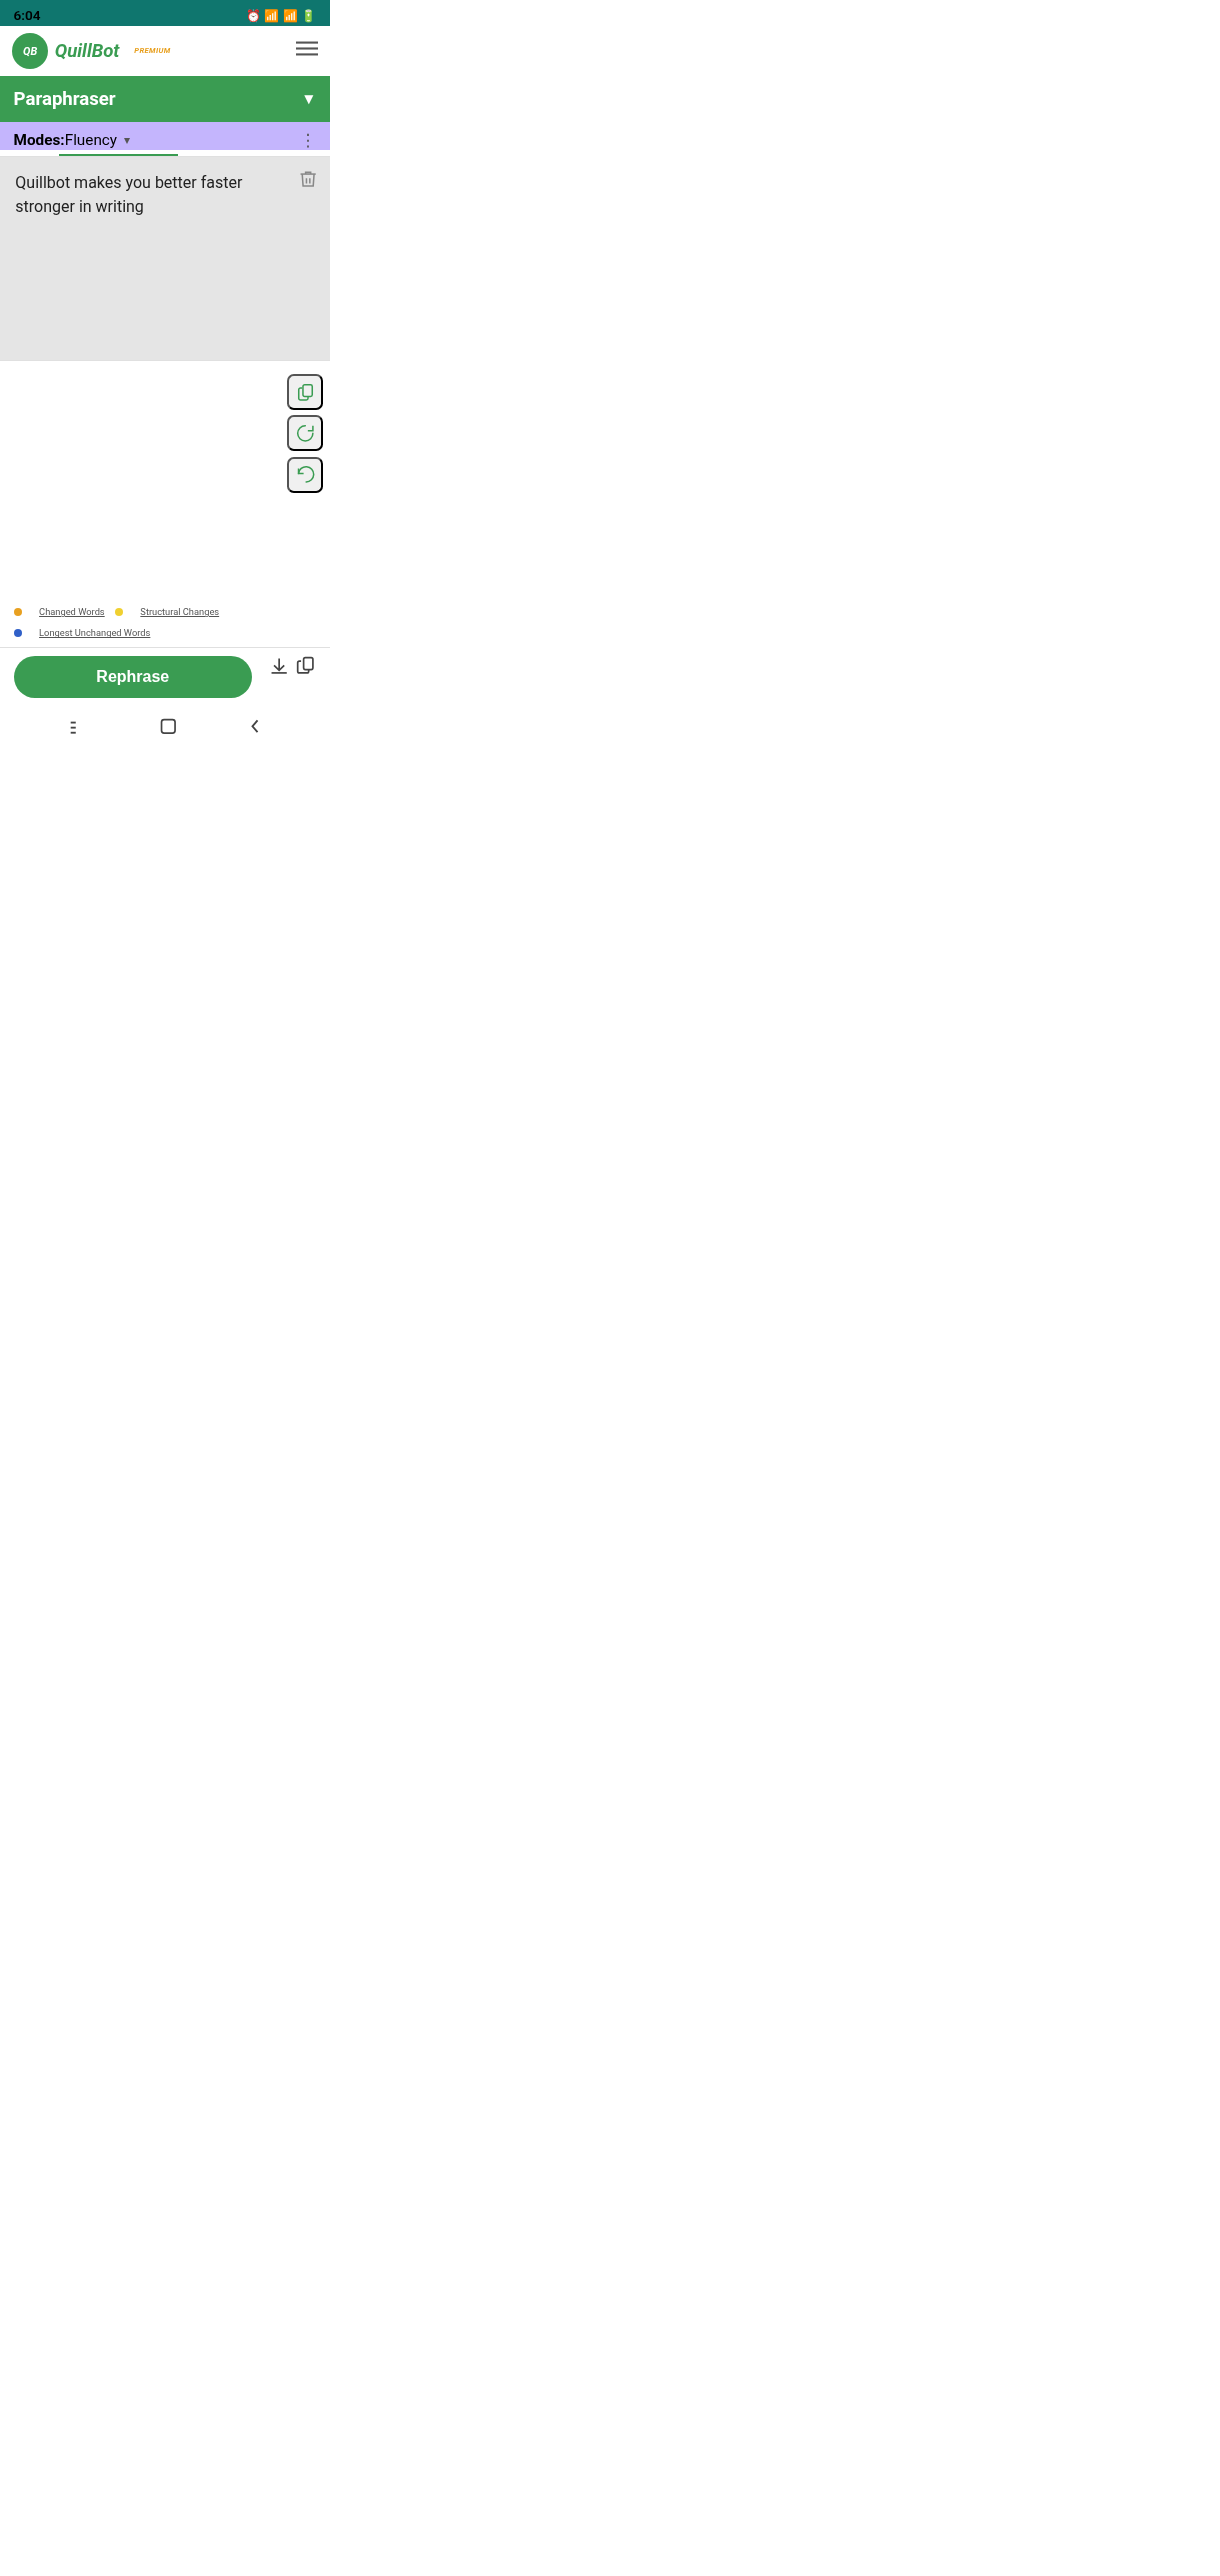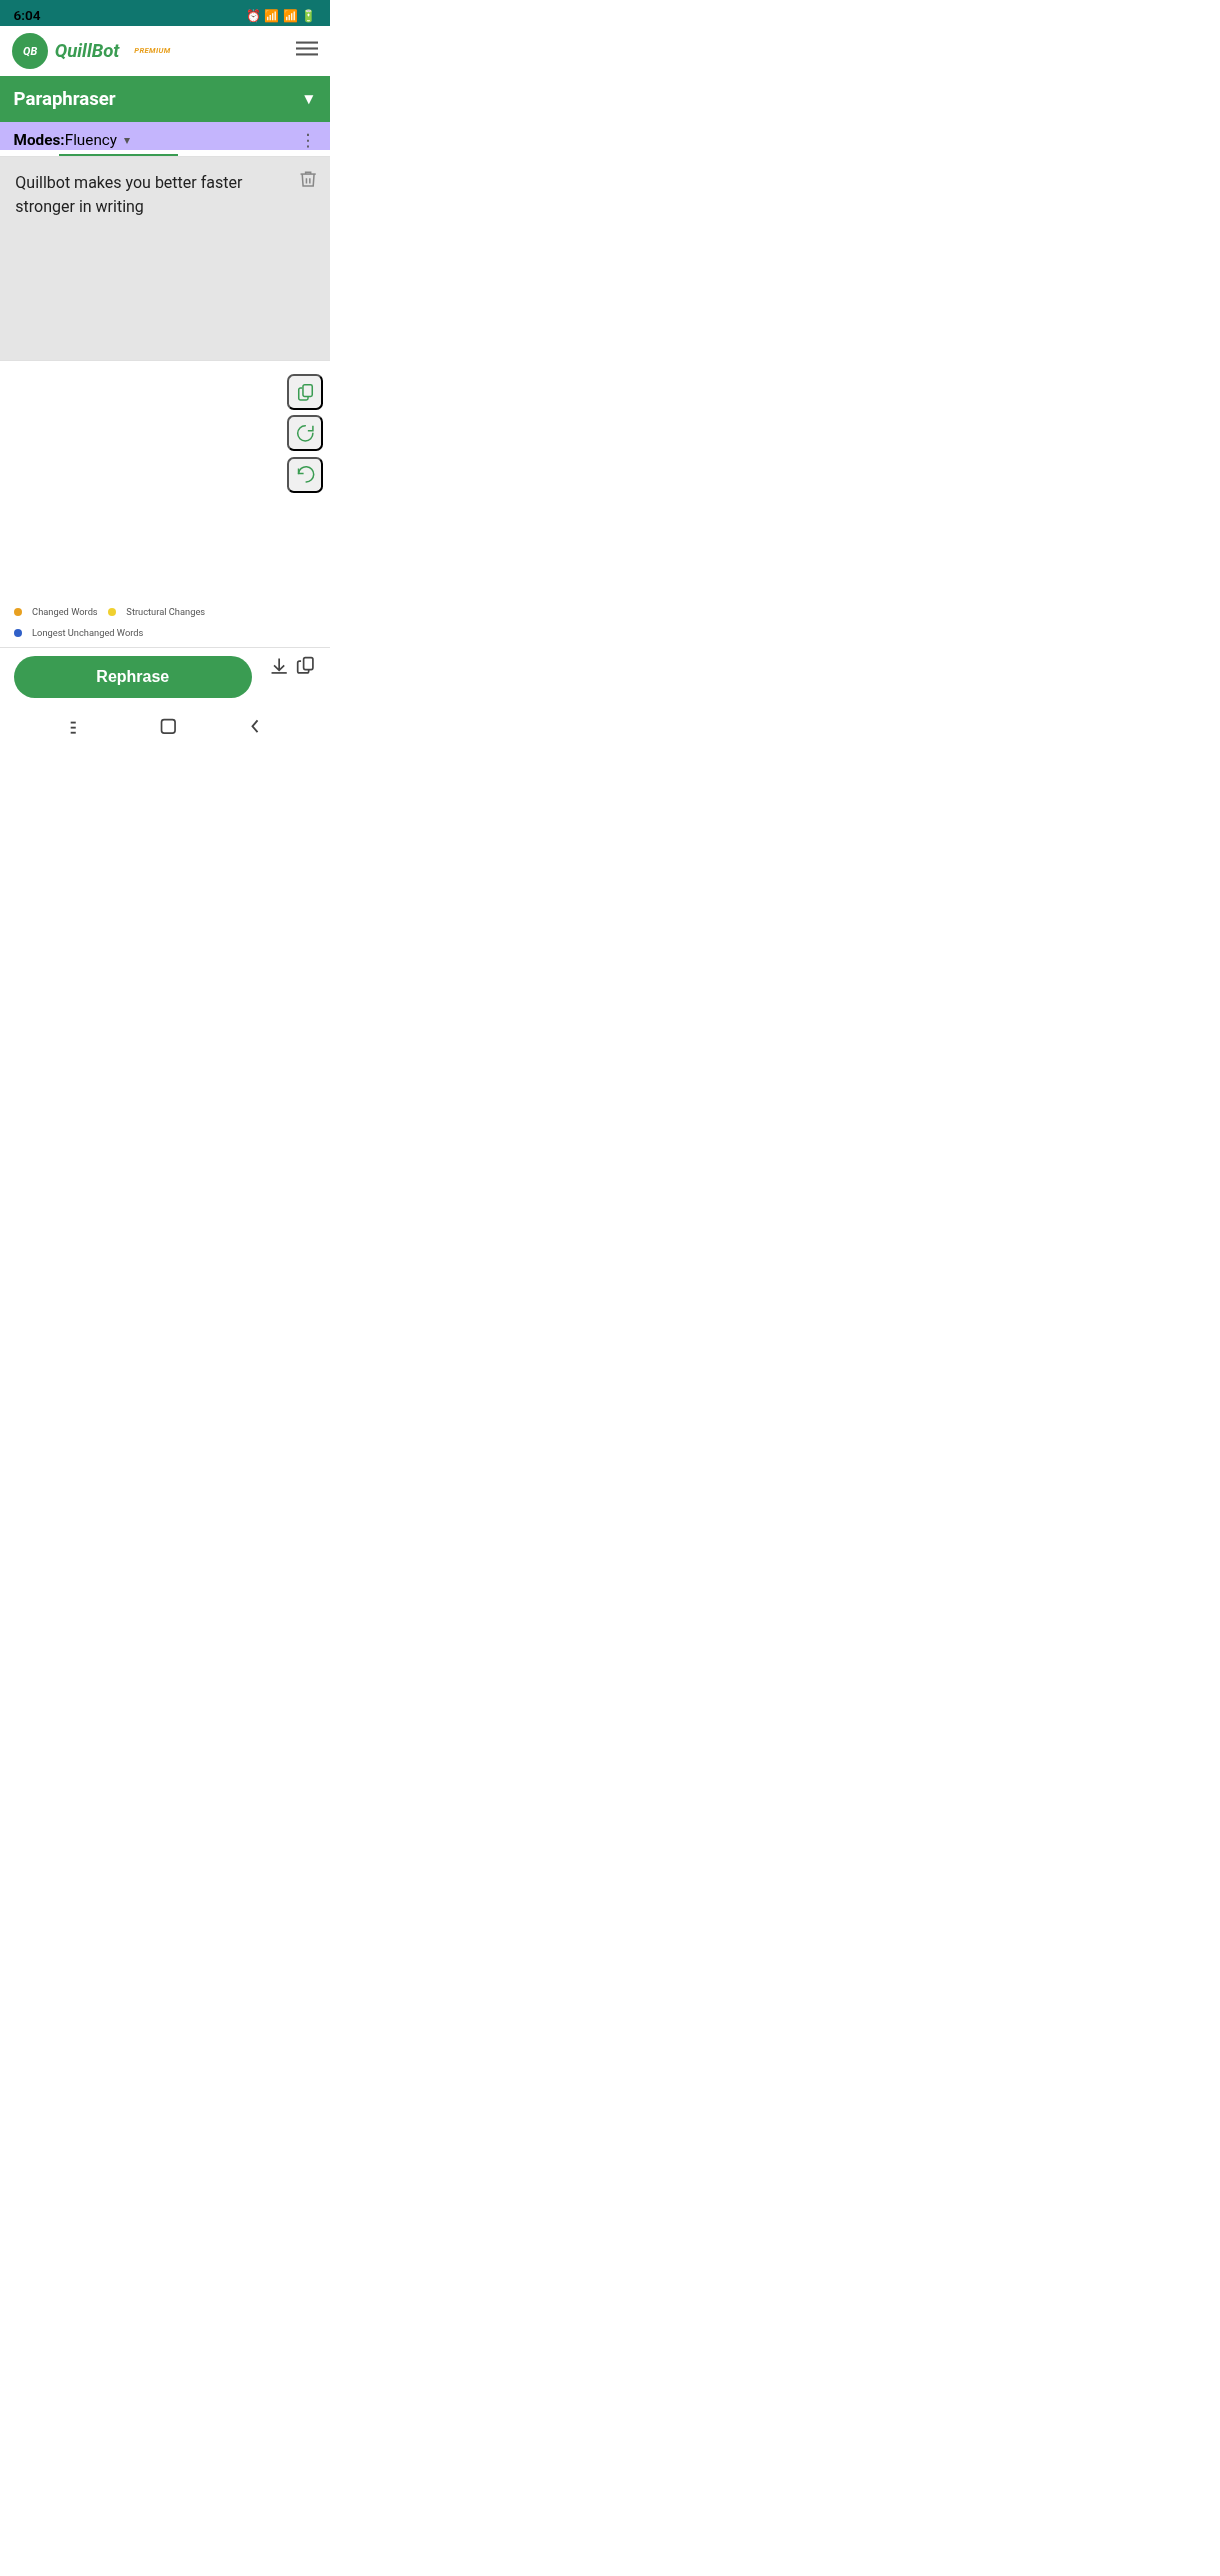--- a/index.html
+++ b/index.html
@@ -220,23 +220,24 @@
       display: flex;
       gap: 10.2px;
       padding: 8.5px 13.6px;
       background: #fff;
       align-items: center;
       flex-wrap: wrap;
     }
     .legend-item {
       display: flex;
       align-items: center;
-      gap: 10px;
+      gap: 17px;
       font-size: 9.3px;
       color: #555;
+      text-decoration: underline;
     }
     .legend-dot {
       width: 8.5px;
       height: 8.5px;
       border-radius: 50%;
     }
     .dot-orange { background: #e8a020; }
     .dot-yellow { background: #f0d030; }
     .dot-blue { background: #3060c8; }
 

